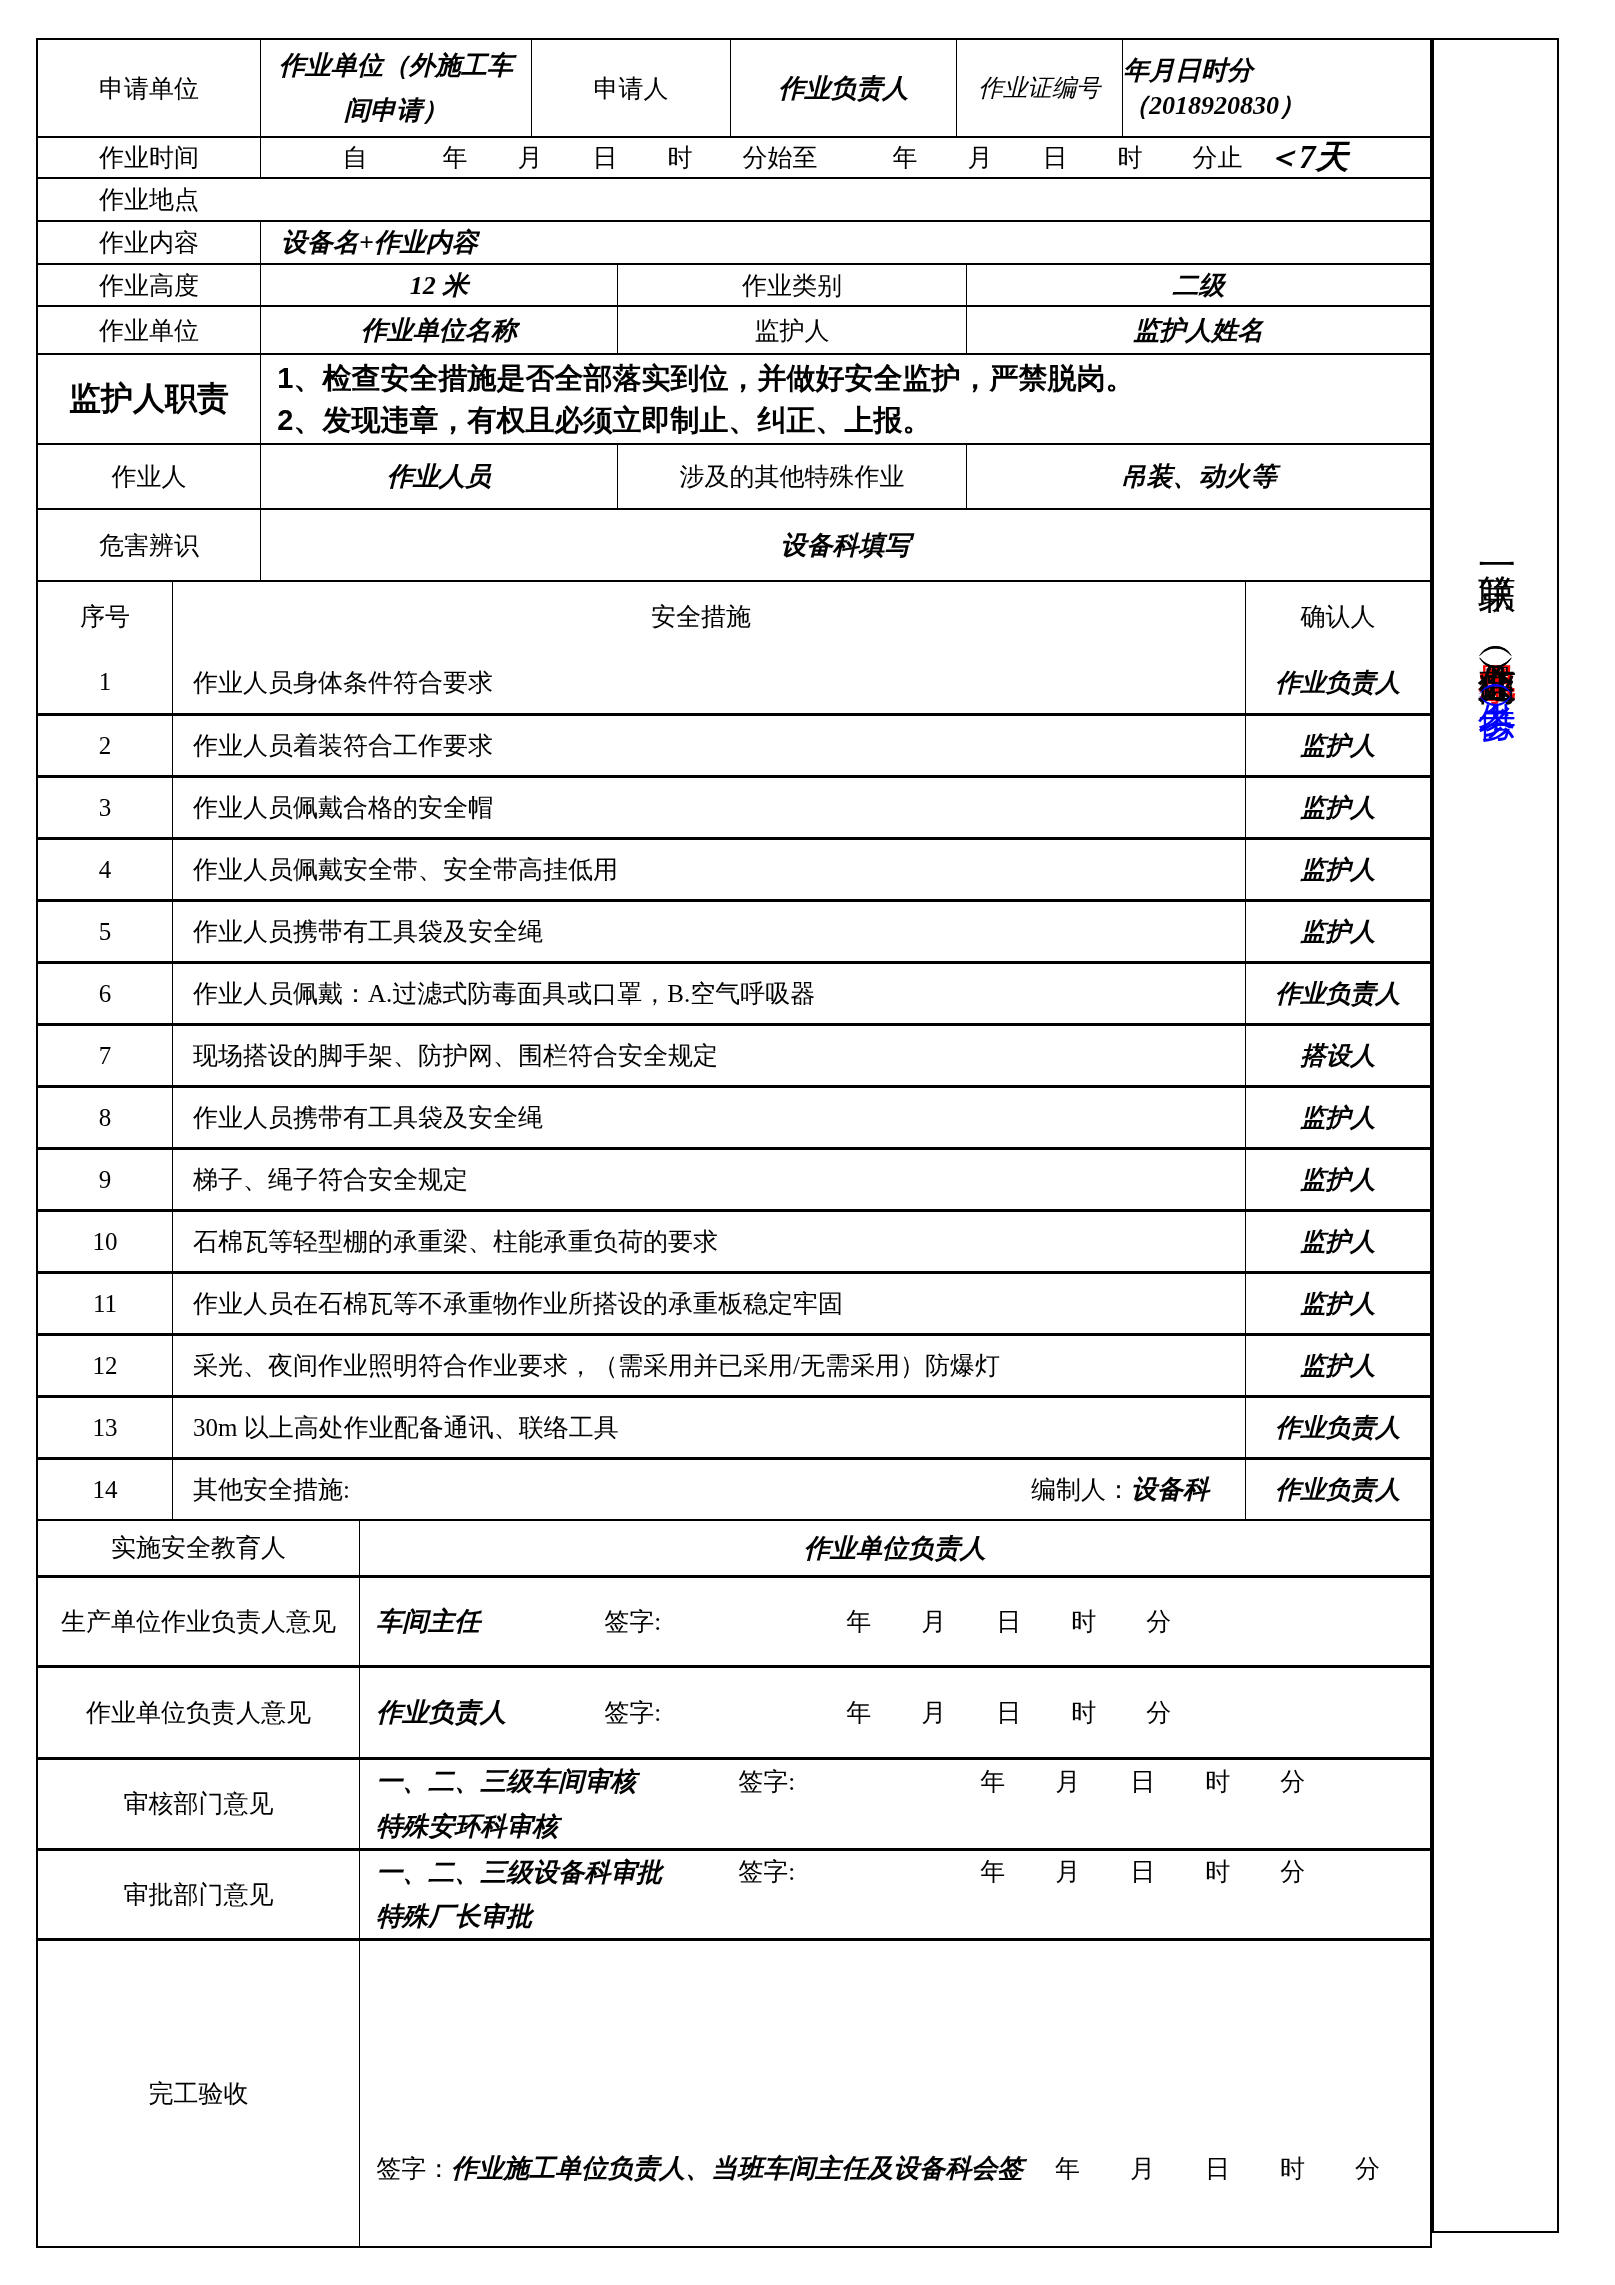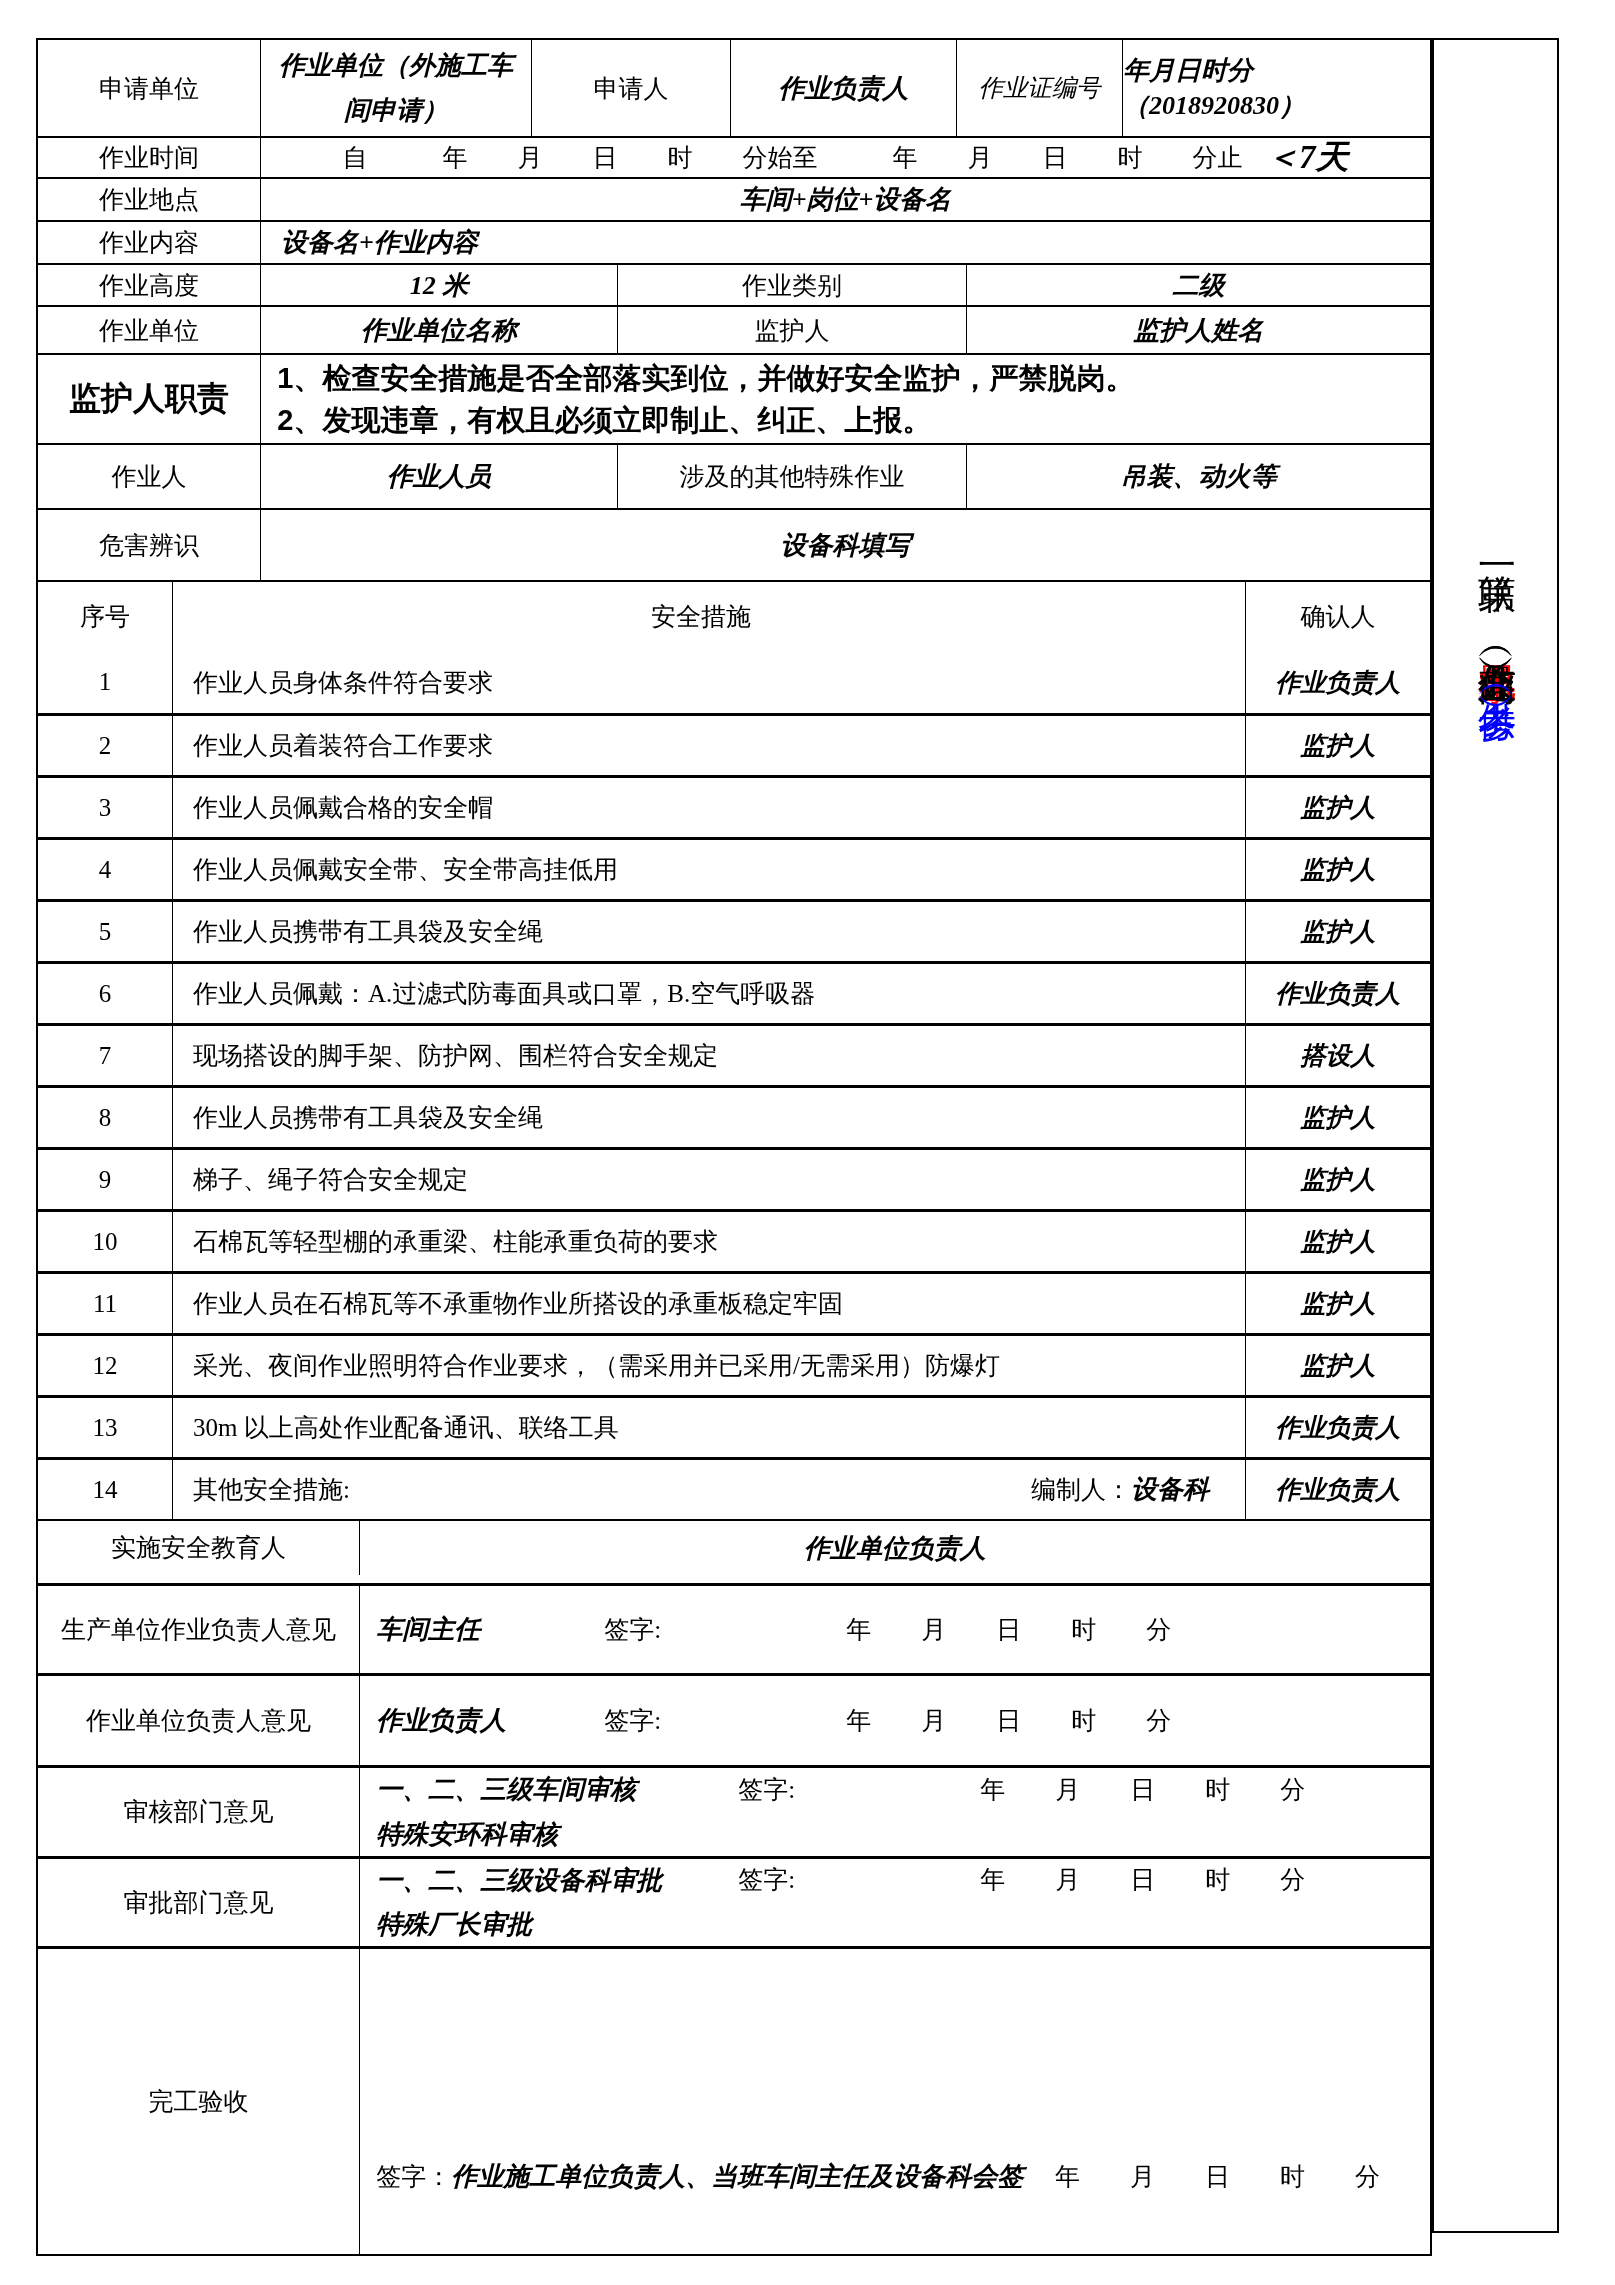--- a/index.html
+++ b/index.html
@@ -38,21 +38,21 @@
   .r-place{height:43px;}
   .r-content{height:43px;}
   .r-height{height:42px;justify-content:flex-end;}
   .r-unit{height:48px;}
   .r-duty{height:90px;}
   .r-worker{height:65px;}
   .r-hazard{height:72px;}
   .r-mhead{height:71px;}
   .m-row{height:62px;border-top:3.6px solid #000;}
   .r-edu{height:56px;}
-  .r-prod{height:90px;border-top:3.6px solid #000;margin-top:8px;}
+  .r-prod{height:90px;border-top:3.6px solid #000;}
   .r-uop{height:92px;border-top:3.6px solid #000;}
   .r-review{height:91px;border-top:3.6px solid #000;}
   .r-approve{height:90px;border-top:3.6px solid #000;}
   .r-accept{height:308px;border-top:3.6px solid #000;}
 
   
   .c-r1a{width:222px;}
   .c-r1b{width:271px;}
   .c-r1c{width:199px;}
   .c-r1d{width:226px;}
@@ -136,21 +136,20 @@
     <div class="row r-time">
       <div class="cell c-lab lab">作业时间</div>
       <div class="cell grow time-cell">
         <span>自　　　年　　月　　日　　时　　分始至　　　年　　月　　日　　时　　分止</span>
         <span class="duration">＜7天</span>
       </div>
     </div>
 
     <div class="row r-place">
       <div class="cell c-lab lab">作业地点</div>
-      <div class="cell grow val">车间+岗位+设备名</div>
     </div>
 
     <div class="row r-content">
       <div class="cell c-lab lab">作业内容</div>
       <div class="cell grow left val">设备名+作业内容</div>
     </div>
 
     <div class="row r-height">
       <div class="cell c-lab lab">作业高度</div>
       <div class="cell c-f1 val">12 米</div>

